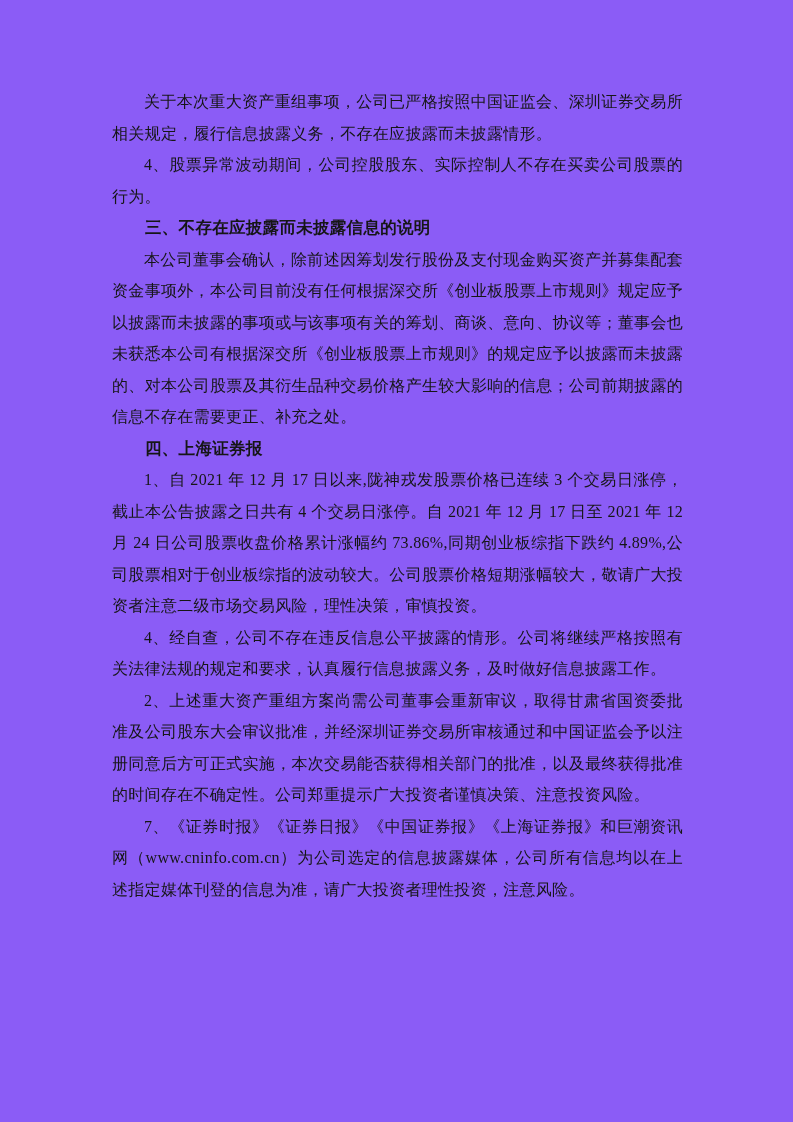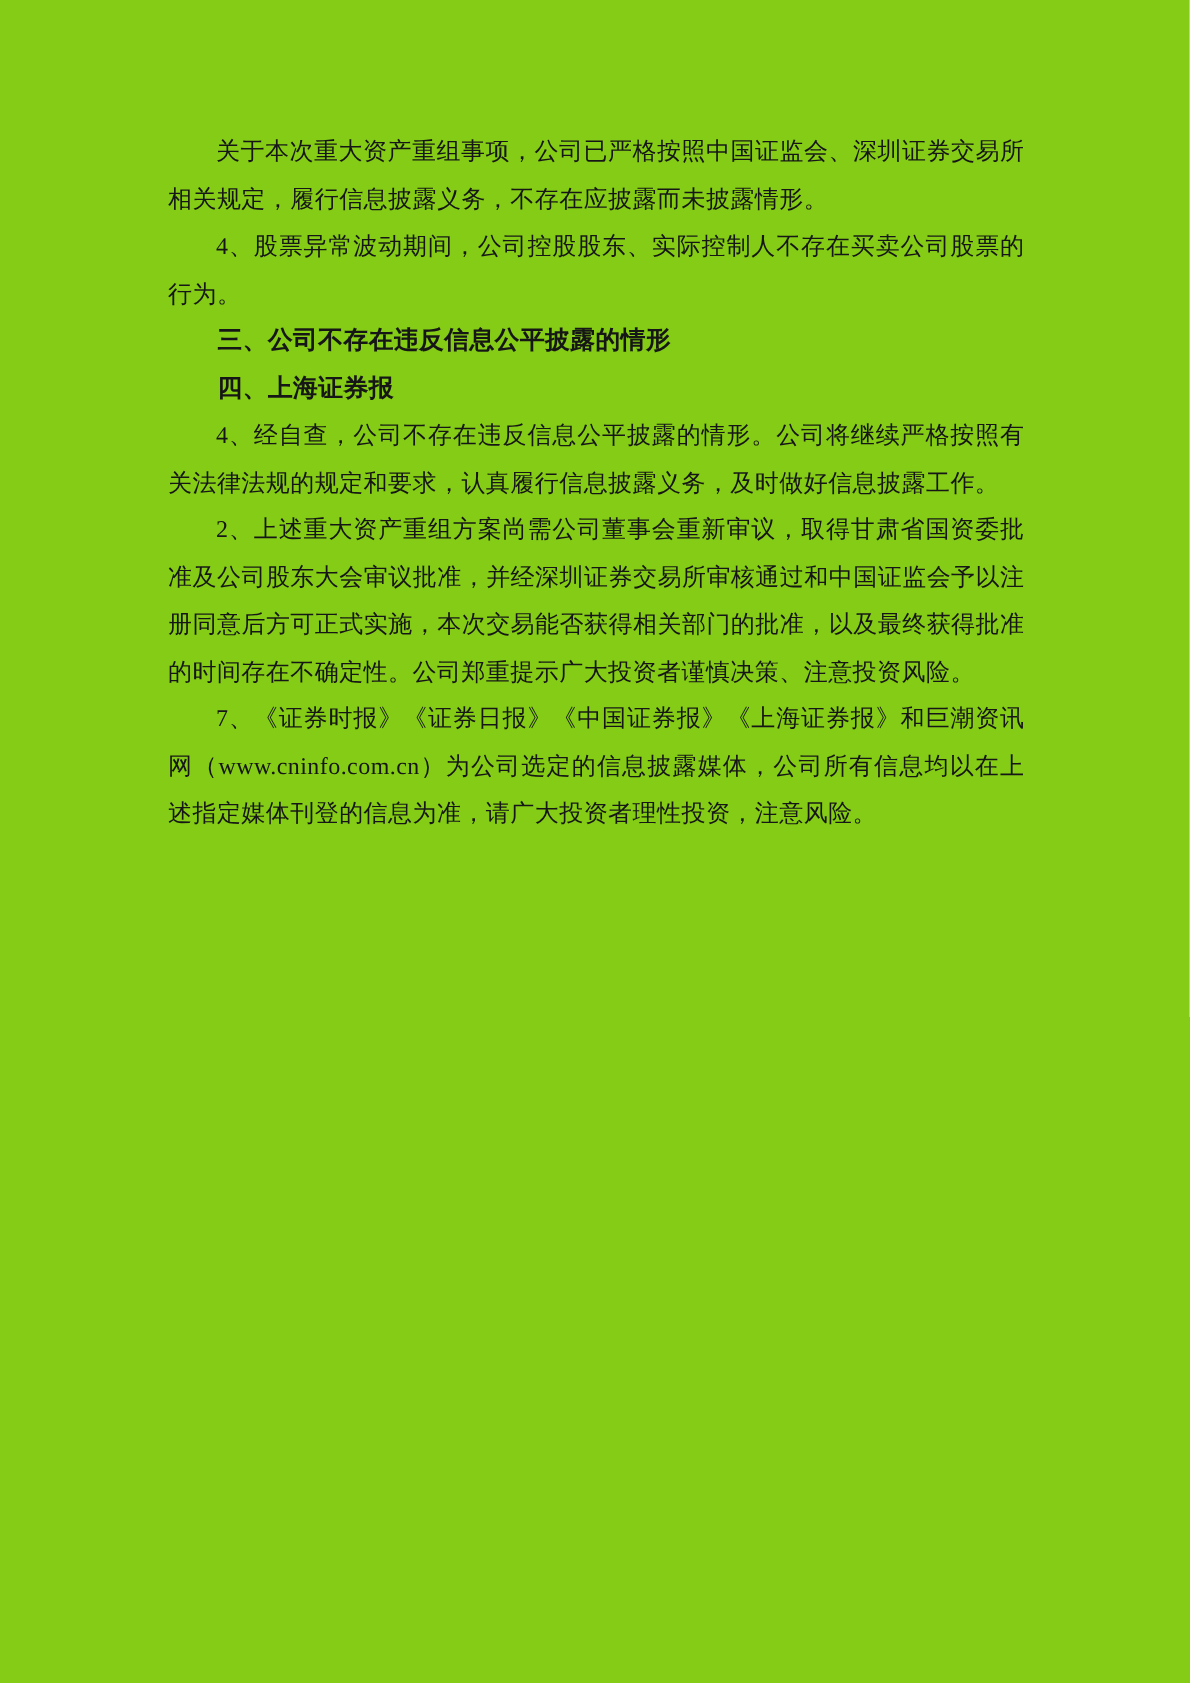--- a/index.html
+++ b/index.html
@@ -12,21 +12,21 @@
     height: 1122px;
     overflow: hidden;
     font-family: "Liberation Serif", "DejaVu Serif", serif;
     color: #161616;
   }
   .page {
     box-sizing: border-box;
     width: 793px;
     height: 1122px;
     padding: 86px 110px 40px 112px;
-    background: #84cc16;
+    background: #8b5cf6;
   }
   .para {
     margin: 0;
     font-size: 16px;
     line-height: 31.5px;
     text-align: justify;
     text-justify: inter-ideograph;
     text-indent: 2em;
     letter-spacing: 0.3px;
     word-break: normal;
@@ -42,25 +42,27 @@
   }
 </style>
 </head>
 <body>
 
 <main class="page">
   <p class="para">关于本次重大资产重组事项，公司已严格按照中国证监会、深圳证券交易所相关规定，履行信息披露义务，不存在应披露而未披露情形。</p>
 
   <p class="para">4、股票异常波动期间，公司控股股东、实际控制人不存在买卖公司股票的行为。</p>
 
-  <h2 class="heading">三、公司不存在违反信息公平披露的情形</h2>
+  <h2 class="heading">三、不存在应披露而未披露信息的说明</h2>
 
+  <p class="para">本公司董事会确认，除前述因筹划发行股份及支付现金购买资产并募集配套资金事项外，本公司目前没有任何根据深交所《创业板股票上市规则》规定应予以披露而未披露的事项或与该事项有关的筹划、商谈、意向、协议等；董事会也未获悉本公司有根据深交所《创业板股票上市规则》的规定应予以披露而未披露的、对本公司股票及其衍生品种交易价格产生较大影响的信息；公司前期披露的信息不存在需要更正、补充之处。</p>
 
   <h2 class="heading">四、上海证券报</h2>
 
+  <p class="para">1、自 2021 年 12 月 17 日以来,陇神戎发股票价格已连续 3 个交易日涨停，截止本公告披露之日共有 4 个交易日涨停。自 2021 年 12 月 17 日至 2021 年 12 月 24 日公司股票收盘价格累计涨幅约 73.86%,同期创业板综指下跌约 4.89%,公司股票相对于创业板综指的波动较大。公司股票价格短期涨幅较大，敬请广大投资者注意二级市场交易风险，理性决策，审慎投资。</p>
 
   <p class="para">4、经自查，公司不存在违反信息公平披露的情形。公司将继续严格按照有关法律法规的规定和要求，认真履行信息披露义务，及时做好信息披露工作。</p>
 
 
   <p class="para">2、上述重大资产重组方案尚需公司董事会重新审议，取得甘肃省国资委批准及公司股东大会审议批准，并经深圳证券交易所审核通过和中国证监会予以注册同意后方可正式实施，本次交易能否获得相关部门的批准，以及最终获得批准的时间存在不确定性。公司郑重提示广大投资者谨慎决策、注意投资风险。</p>
 
   <p class="para">7、《证券时报》《证券日报》《中国证券报》《上海证券报》和巨潮资讯网（www.cninfo.com.cn）为公司选定的信息披露媒体，公司所有信息均以在上述指定媒体刊登的信息为准，请广大投资者理性投资，注意风险。</p>
 </main>
 
 </body></html>

